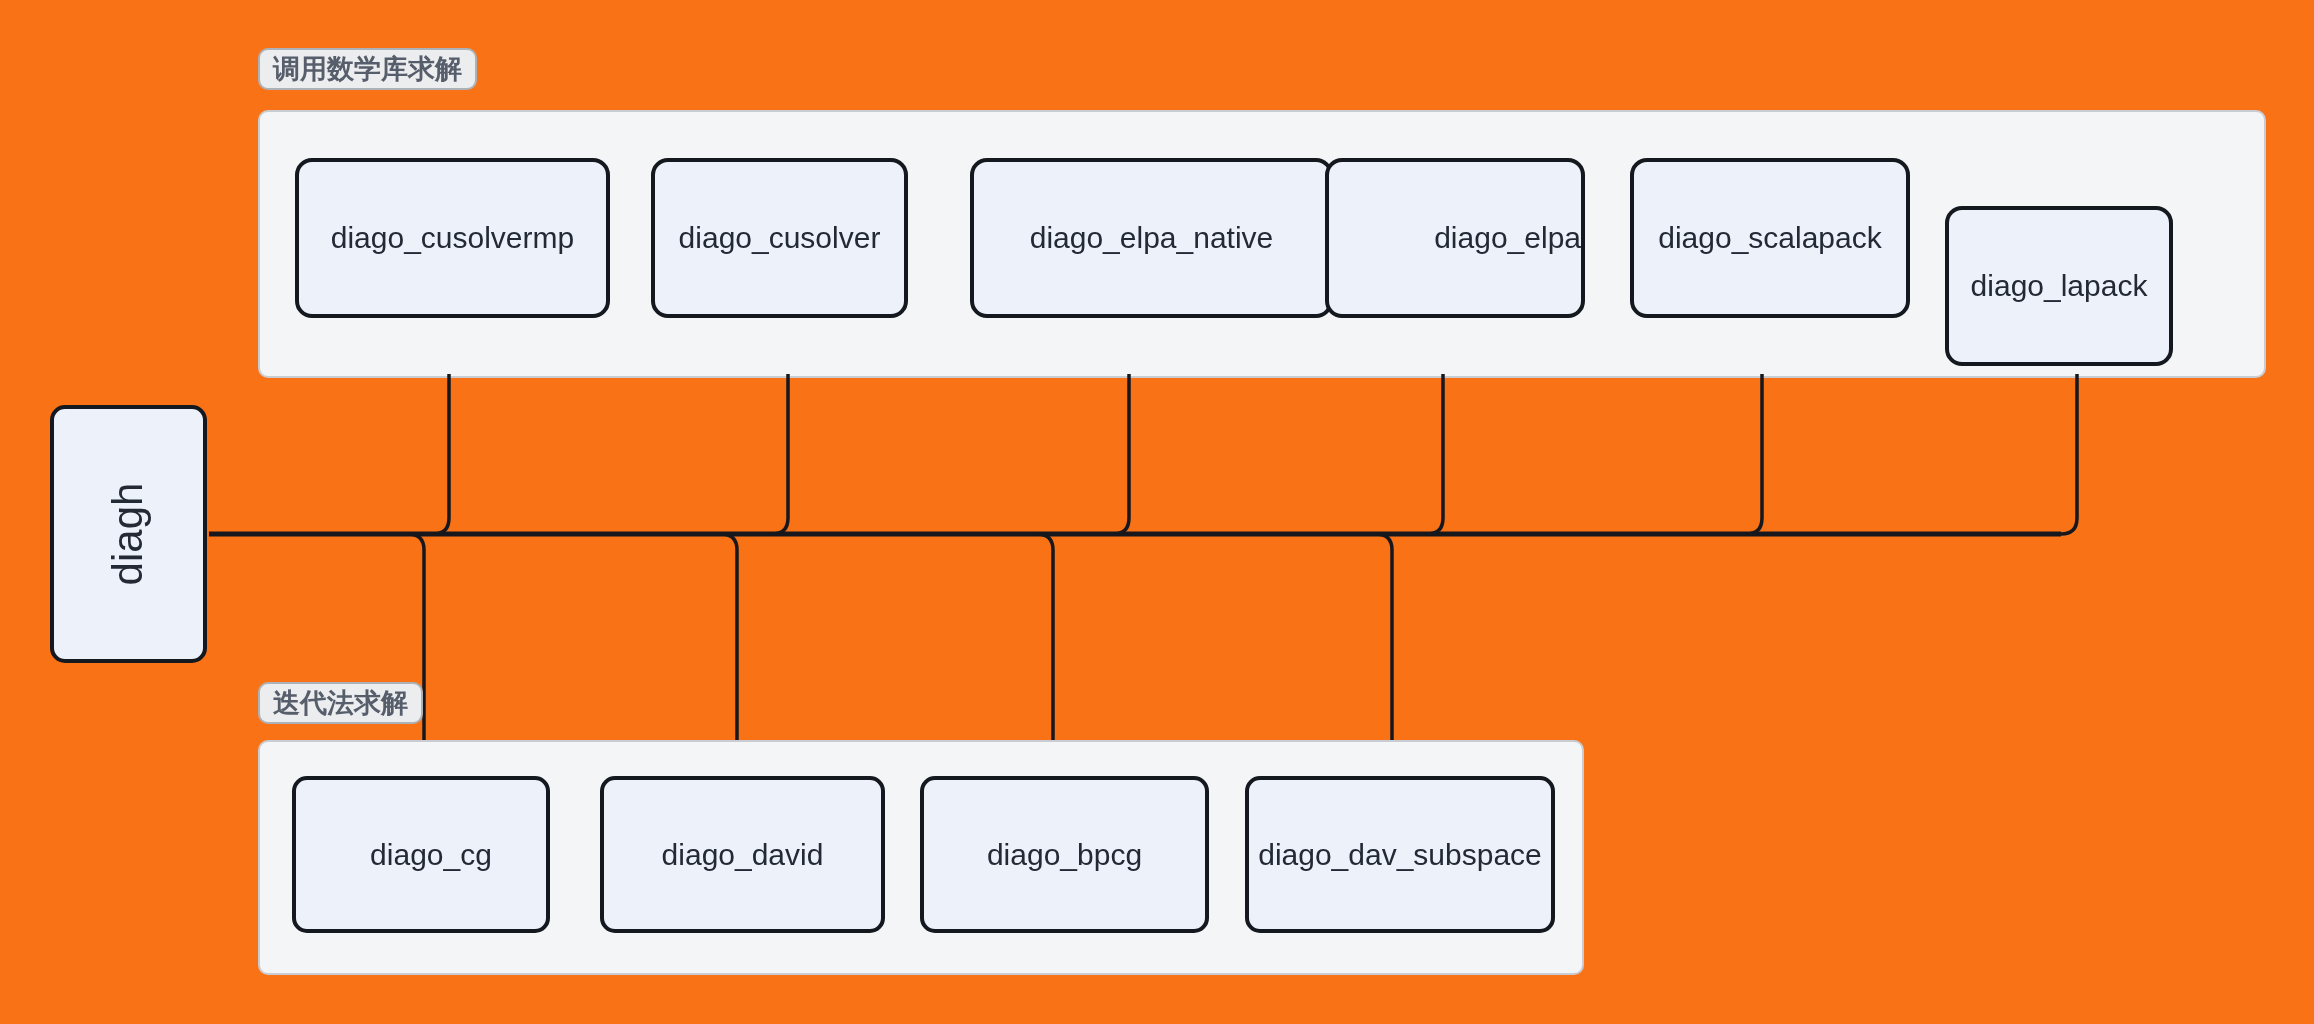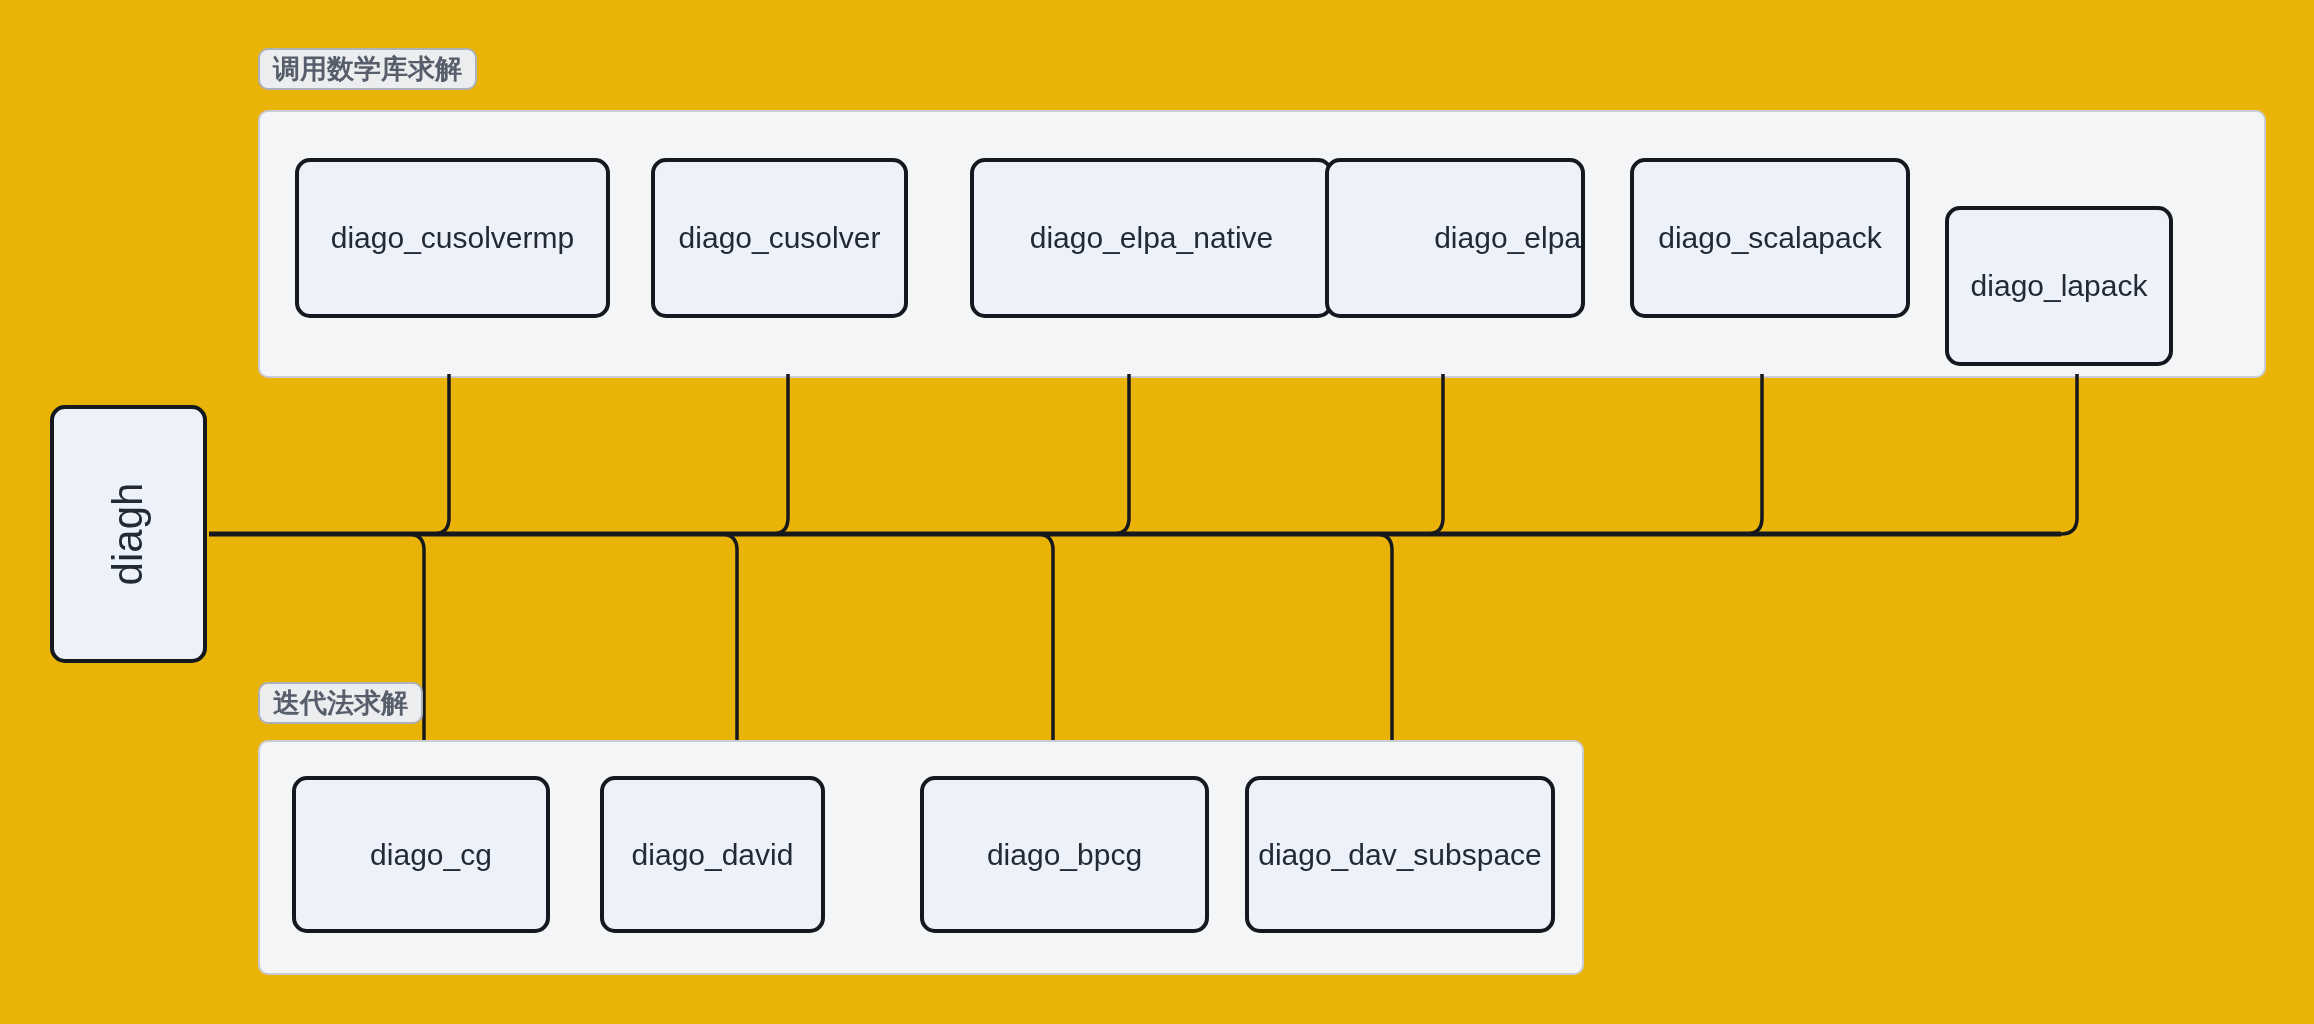--- a/index.html
+++ b/index.html
@@ -10,21 +10,21 @@
   body {
     width: 2314px;
     height: 1024px;
     font-family: "Liberation Sans", sans-serif;
     overflow: hidden;
   }
   #canvas {
     position: relative;
     width: 2314px;
     height: 1024px;
-    background: #eab308;
+    background: #f97316;
   }
   #edge-layer {
     position: absolute;
     left: 0;
     top: 0;
     width: 2314px;
     height: 1024px;
     z-index: 1;
   }
   .cluster {
@@ -69,31 +69,31 @@
     color: #232A35;
     font-size: 30px;
     display: flex;
     align-items: center;
     justify-content: center;
     white-space: nowrap;
     box-sizing: border-box;
     z-index: 3;
   }
   
-  .top-node { top: 158px; height: 160px; }
+  .top-node { top: 158px; height: 160px; border-radius: 17px; }
   #node-cusolvermp  { left: 295px;  width: 315px; }
   #node-cusolver    { left: 651px;  width: 257px; }
   #node-elpa-native { left: 970px;  width: 363px; }
   #node-elpa        { left: 1325px; width: 260px; justify-content: flex-end; }
   #node-scalapack   { left: 1630px; width: 280px; }
   #node-lapack      { left: 1945px; width: 228px; margin-top: 48px; }
   
   .bottom-node { top: 776px; height: 157px; }
   #node-cg           { left: 292px;  width: 258px; padding-left: 20px; }
-  #node-david        { left: 600px;  width: 225px; }
+  #node-david        { left: 600px;  width: 285px; }
   #node-bpcg         { left: 920px;  width: 289px; }
   #node-dav-subspace { left: 1245px; width: 310px; }
   
   #node-diagh {
     left: 50px; top: 405px;
     width: 157px; height: 258px;
     font-size: 42px;
     z-index: 3;
   }
   #node-diagh .vertical-text {

